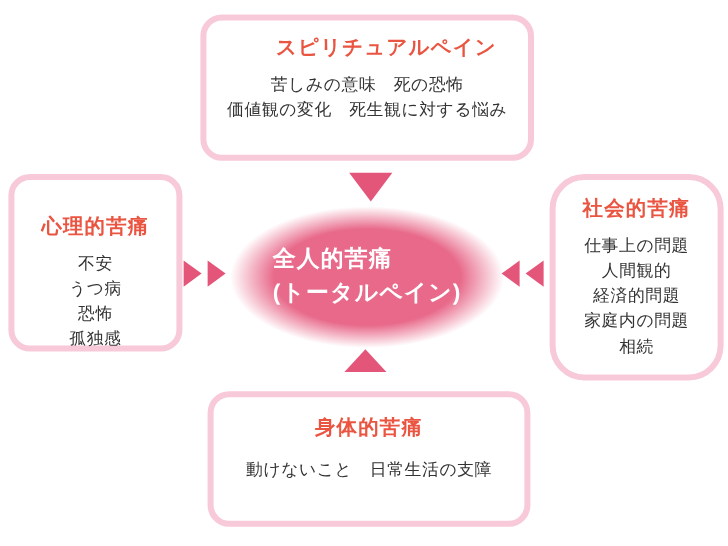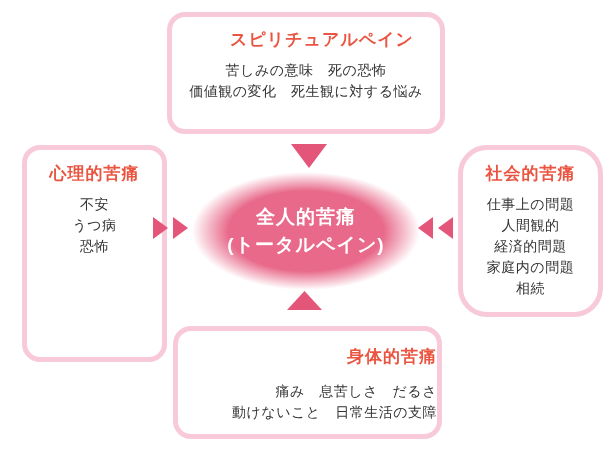--- a/index.html
+++ b/index.html
@@ -33,46 +33,45 @@
     font-size: 14px;
     line-height: 21px;
     color: var(--text_dark, #333333);
     letter-spacing: 0.5px;
     white-space: pre;
   }
   
   .box.top    { left: 167px; top: 12px;  width: 278px; height: 122px; padding-top: 11px; }
   .box.top .box-title { margin-bottom: 9px; margin-left: 32px; }
   
-  .box.left   { left: 22px;   top: 145px; width: 145px; height: 217px; padding-top: 12px; }
+  .box.left   { left: 7px;   top: 145px; width: 145px; height: 148px; padding-top: 27px; }
   .box.left .box-title { margin-bottom: 9px; }
   
   .box.right  { left: 458px; top: 145px; width: 145px; height: 172px; padding-top: 12px; border-radius: 29px; }
   .box.right .box-title { margin-bottom: 9px; }
   
-  .box.bottom { left: 173px; top: 326px; width: 269px; height: 113px; padding-top: 14px; text-align: right; }
+  .box.bottom { left: 173px; top: 326px; width: 269px; height: 113px; padding-top: 14px; }
   .box.bottom .box-title { margin-bottom: 13px; }
 
   
   .ellipse {
     position: absolute;
     left: 192px;
     top: 172px;
     width: 228px;
     height: 118px;
     background: radial-gradient(closest-side,
       #e8698a 0%,
       #e8698a 68%,
       rgba(232, 105, 138, 0) 100%);
     display: flex;
     align-items: center;
     justify-content: center;
   }
   .ellipse-text {
-    text-align: center;
     color: #ffffff;
     font-weight: bold;
     font-size: 19px;
     line-height: 28px;
     letter-spacing: 1px;
   }
   .arrows {
     position: absolute;
     left: 0;
     top: 0;
@@ -91,34 +90,34 @@
     <div class="box-title">スピリチュアルペイン</div>
     <div class="line">苦しみの意味　死の恐怖</div>
     <div class="line">価値観の変化　死生観に対する悩み</div>
   </div>
 
   <div class="box left">
     <div class="box-title">心理的苦痛</div>
     <div class="line">不安</div>
     <div class="line">うつ病</div>
     <div class="line">恐怖</div>
+    <div class="line">孤独感</div>
   </div>
 
   <div class="box right">
     <div class="box-title">社会的苦痛</div>
     <div class="line">仕事上の問題</div>
     <div class="line">人間観的</div>
     <div class="line">経済的問題</div>
     <div class="line">家庭内の問題</div>
     <div class="line">相続</div>
   </div>
 
   <div class="box bottom">
     <div class="box-title">身体的苦痛</div>
-    <div class="line">痛み　息苦しさ　だるさ</div>
     <div class="line">動けないこと　日常生活の支障</div>
   </div>
 
   <div class="ellipse">
     <div class="ellipse-text">
       <div>全人的苦痛</div>
       <div>(トータルペイン)</div>
     </div>
   </div>
 

